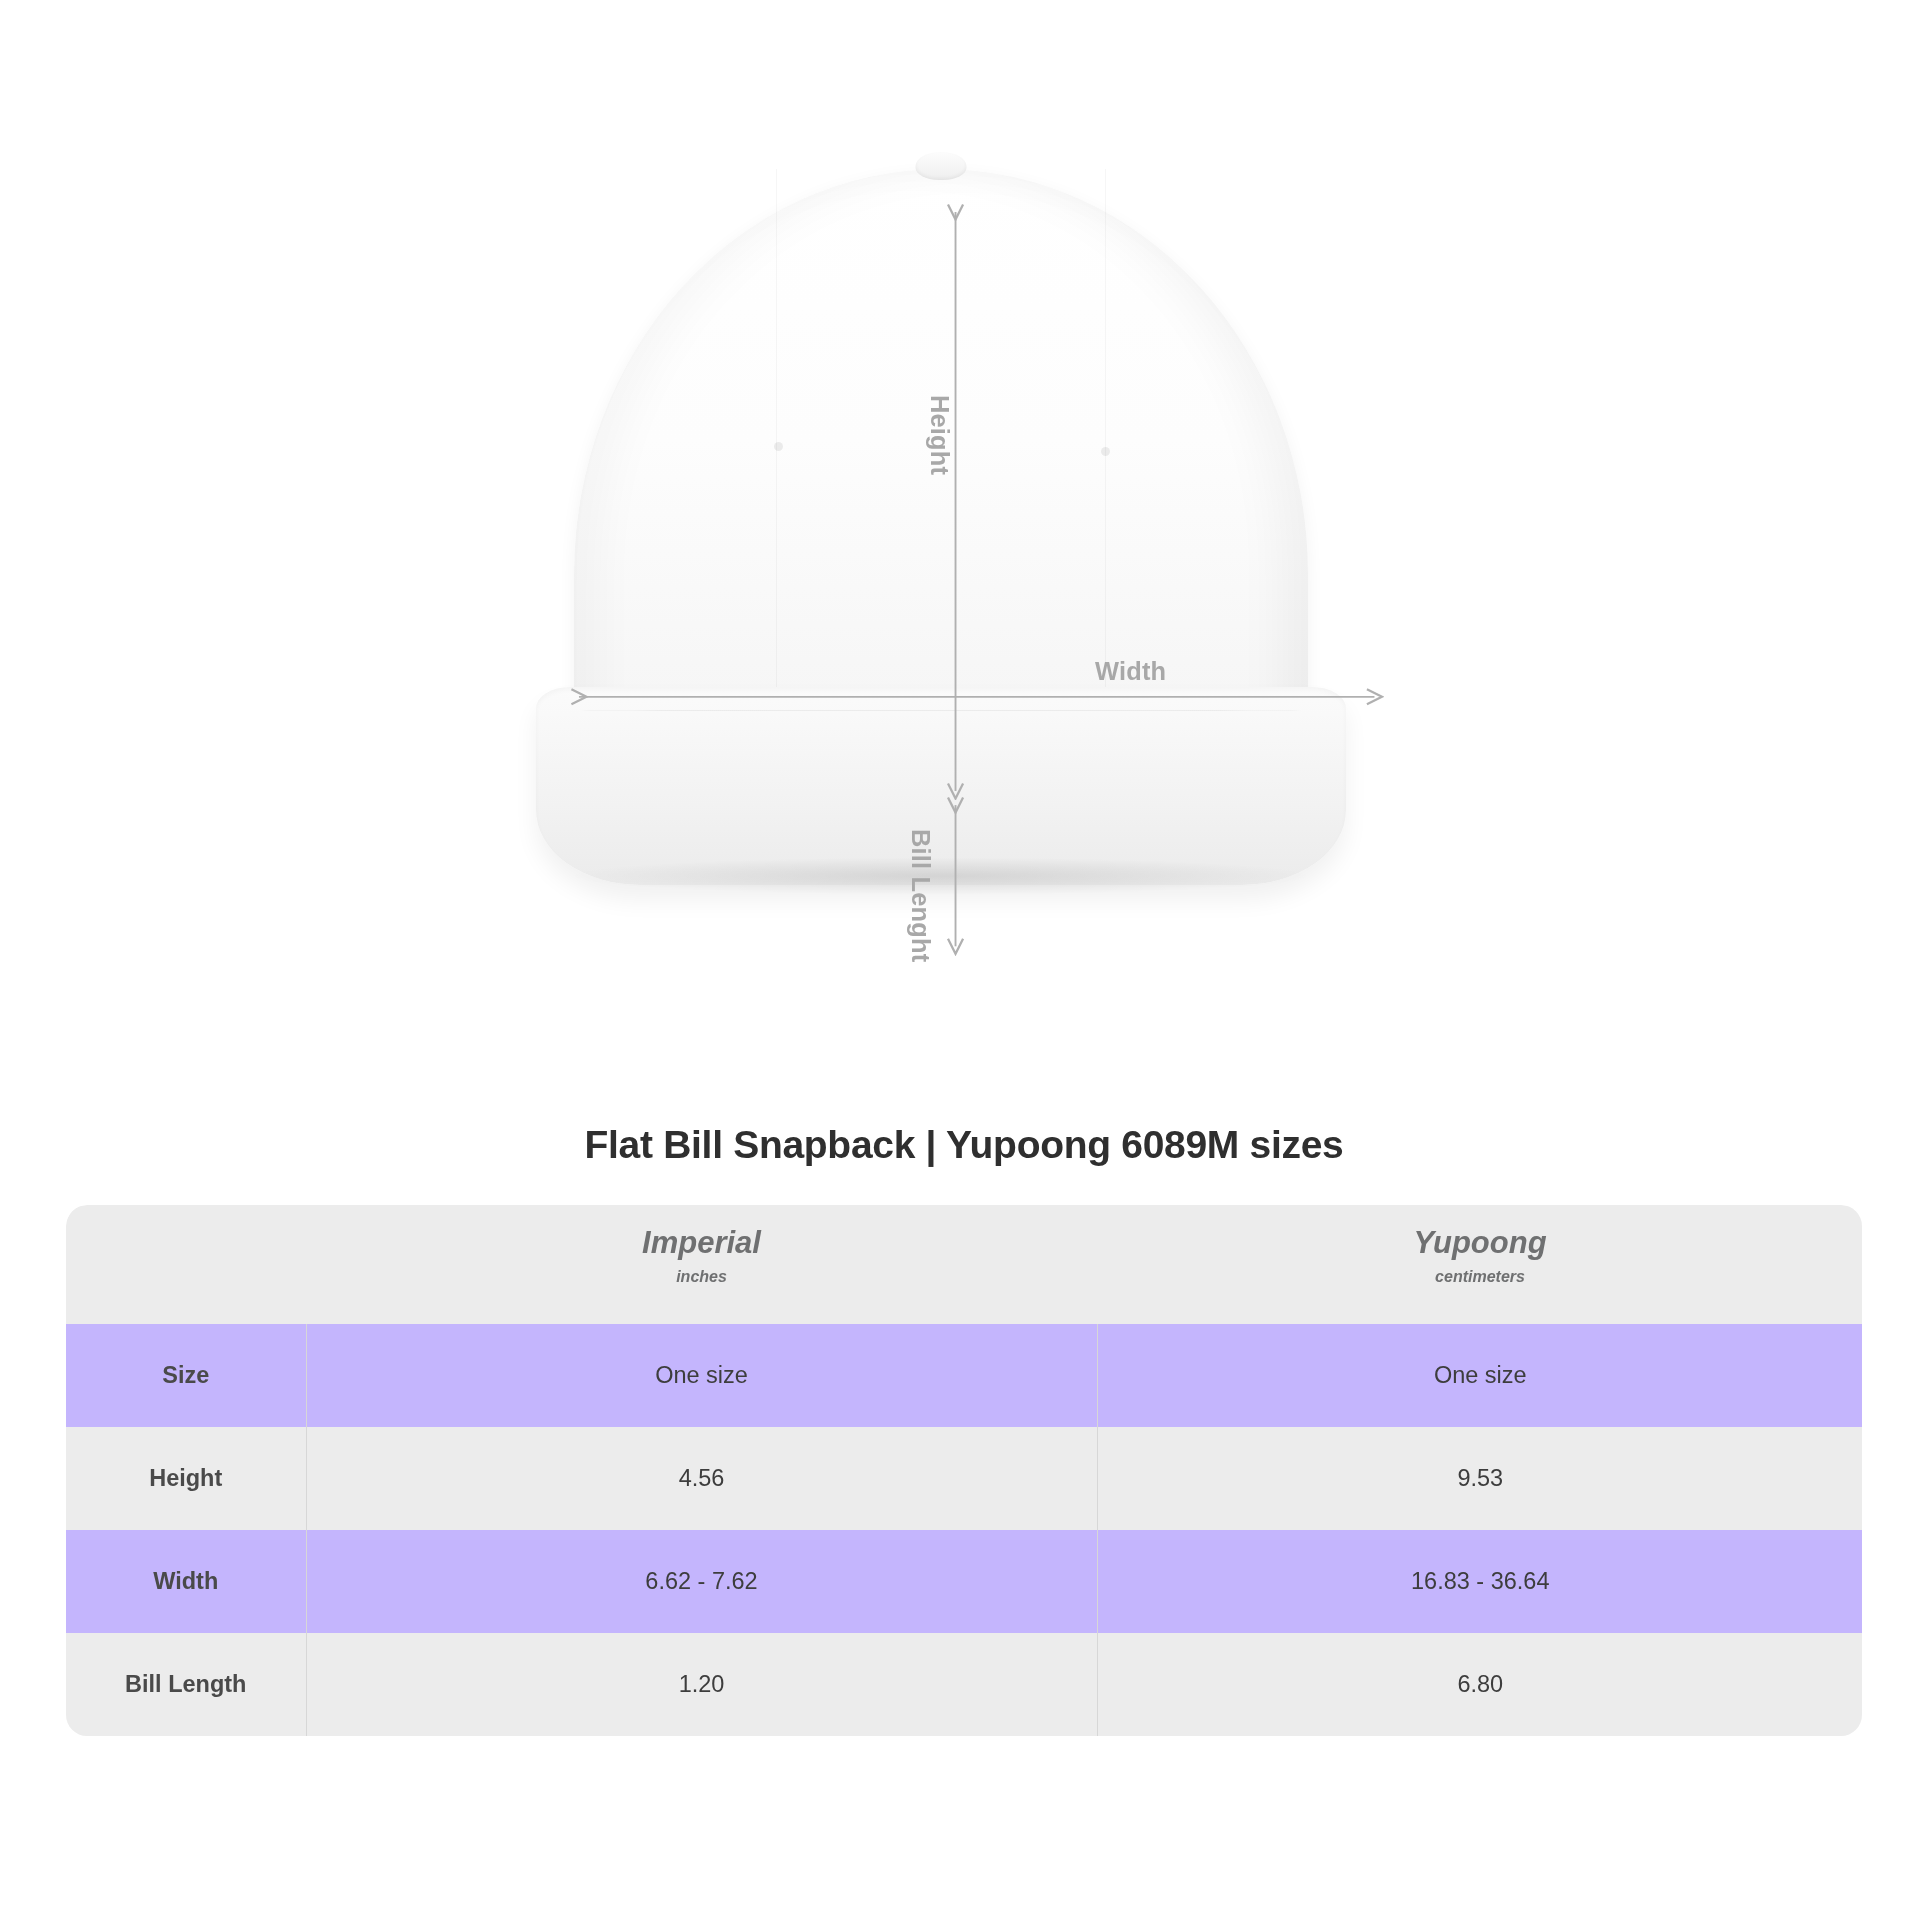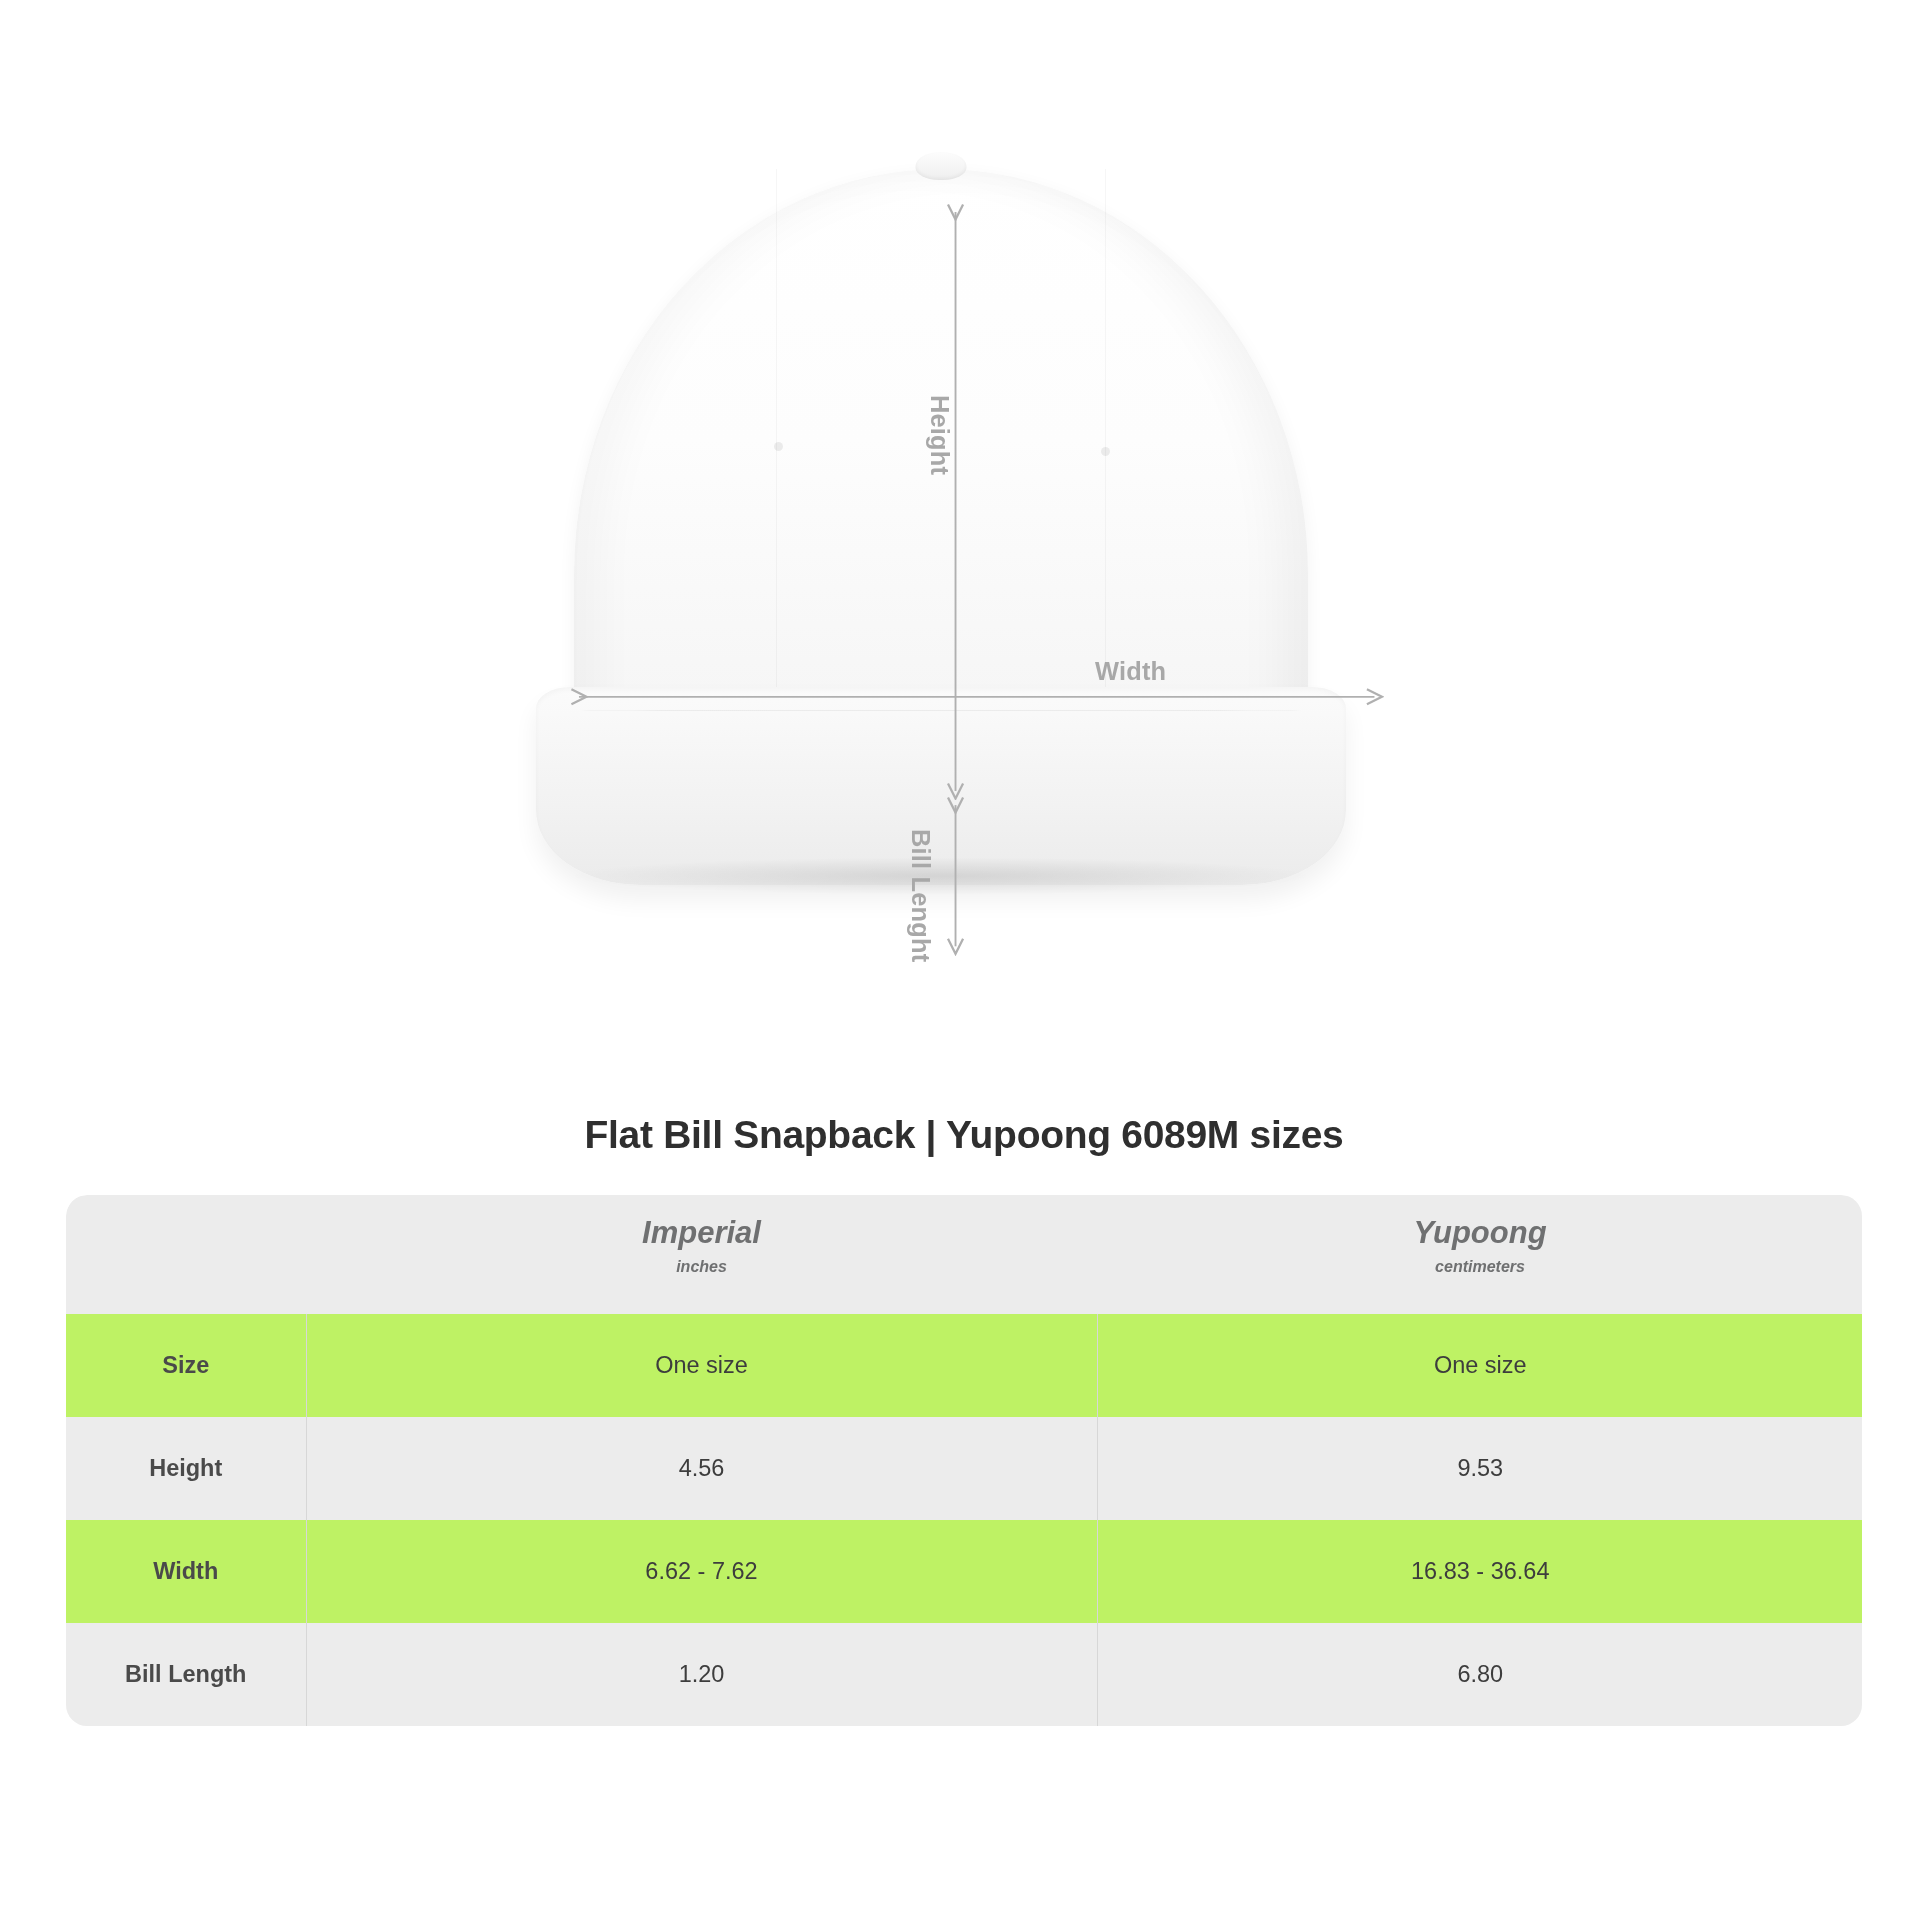--- a/index.html
+++ b/index.html
@@ -141,21 +141,21 @@
     top: 657px;
   }
   .label-bill {
     left: 907px;
     top: 829px;
   }
 
   
   .title-block {
     text-align: center;
-    margin-top: 30px;
+    margin-top: 40px;
   }
   .chart-title {
     font-size: 39px;
     font-weight: bold;
     color: #2f2f2f;
     letter-spacing: -0.3px;
   }
   .chart-note {
     margin-top: 17px;
     font-size: 23.5px;
@@ -211,21 +211,21 @@
 
   tr.body-row td {
     padding: 38px 0;
     font-size: 23.5px;
     color: #3d3d3d;
   }
   tr.body-row td.rowlabel {
     font-weight: bold;
     color: #4a4a4a;
   }
-  tr.row-white td { background: #bef264; }
+  tr.row-white td { background: #c4b5fd; }
   tr.row-grey  td { background: #ececec; }
 
   
   tr.body-row td.sep-left  { border-left: 0.9px solid #d7d7d7; }
 </style>
 </head>
 <body>
 
 <div class="page">
 

